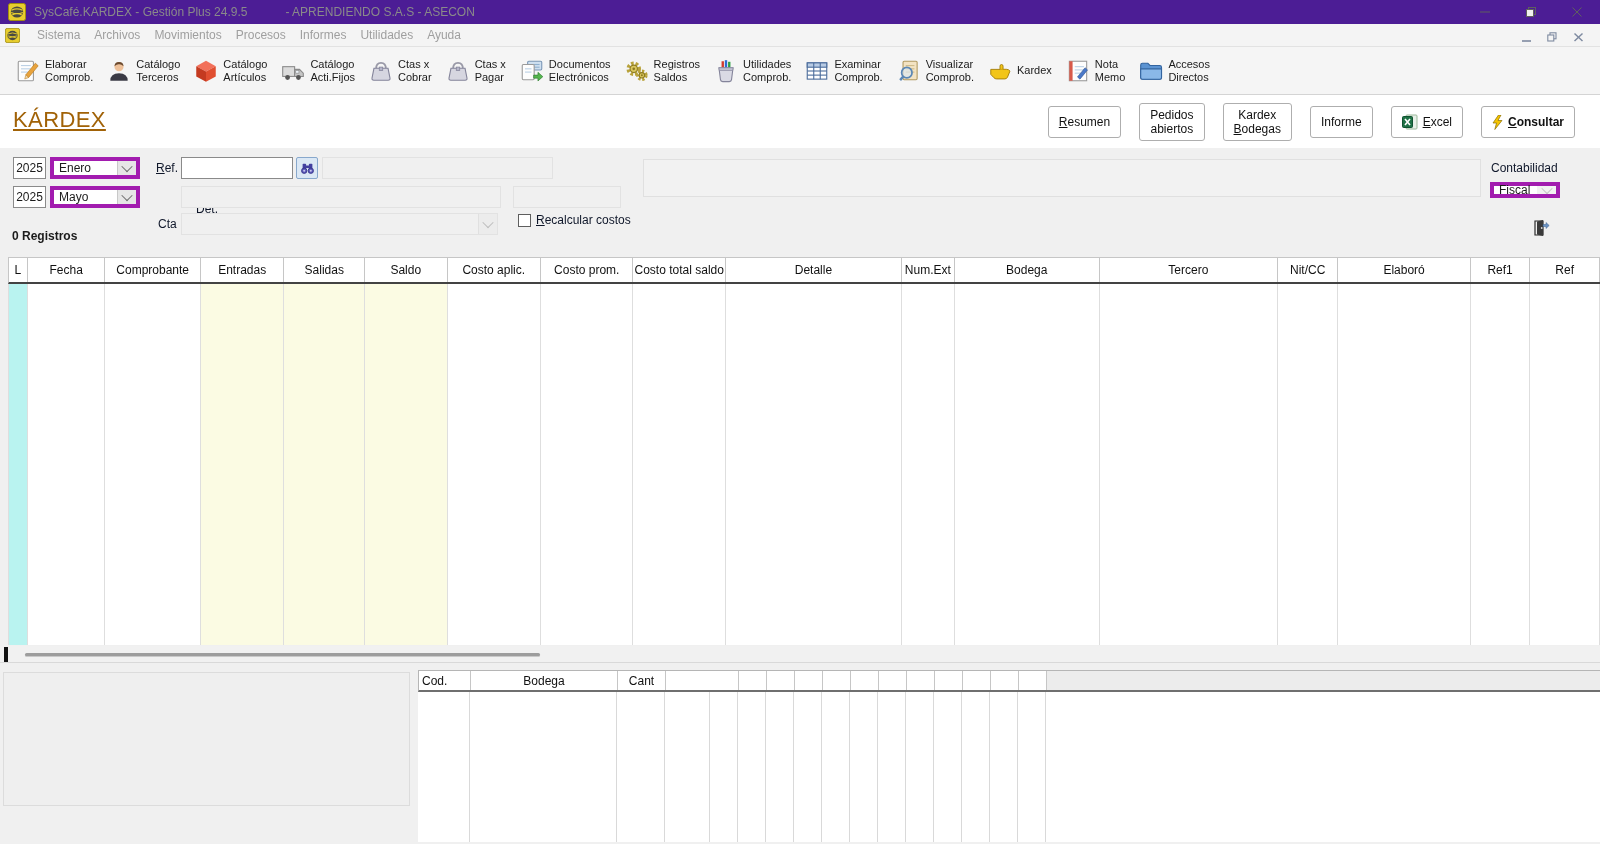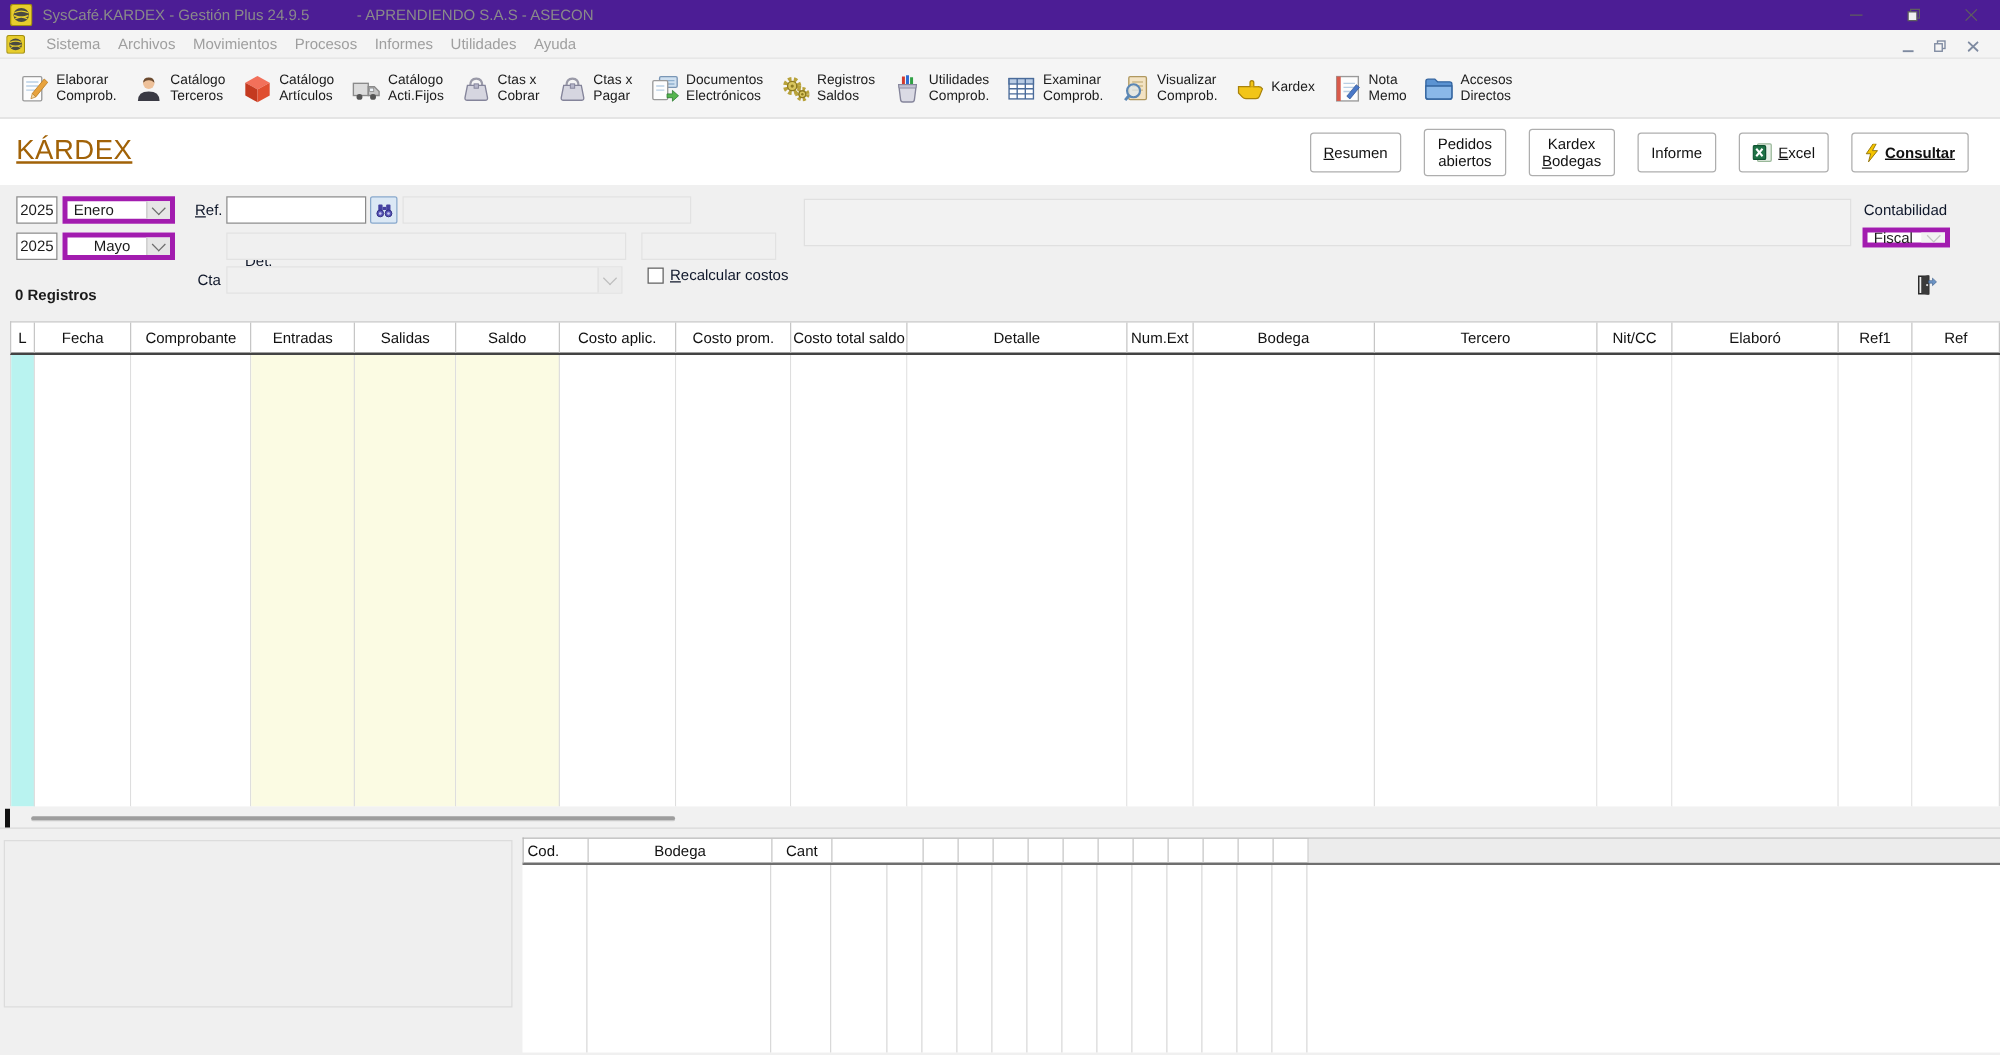--- a/index.html
+++ b/index.html
@@ -408,21 +408,21 @@
       <button class="btn btn-row" style="flex-direction:row;">
         <span>
           <svg width="16" height="16" viewBox="0 0 16 16">
               <rect x="4" y="1" width="11" height="14" rx="1" fill="#e8f0e8" stroke="#9ab89a"></rect>
               <rect x="0.5" y="2.5" width="10" height="11" rx="1" fill="#1f7246" stroke="#0f5230"></rect>
               <path d="M3 5 l5 6 M8 5 l-5 6" stroke="#fff" stroke-width="1.6"></path>
             </svg>
         </span>
         <span class="ak">Excel</span>
       </button>
-      <button class="btn btn-row" style="flex-direction:row;text-decoration:underline;">
+      <button class="btn btn-row" style="flex-direction:row;">
         <span>
           <svg width="11" height="15" viewBox="0 0 11 15">
               <polygon points="6.5,0 1,8 4.5,8 2.8,14.5 10,5.5 6,5.5 9,0" fill="#f5c400" stroke="#8a6d00" stroke-width="0.7"></polygon>
             </svg>
         </span>
         <span class="bold ak">Consultar</span>
       </button>
     </div>
   </div>
 
@@ -456,21 +456,21 @@
 
     <div class="fld label" style="left:1491px; top:13px; width:95px;">Contabilidad</div>
     <div class="fld combo" style="left:1490px; top:34px; width:70px; height:16px;">
       <span class="val">Fiscal</span>
       <span class="arrow" style="background:#f2f2f2; border-left:none;">
           <span class="chev" style="border-color:#c4c4c4;"></span>
         </span>
     </div>
 
     <div class="fld tbox" style="left:13px; top:38px; width:33px; height:22px; justify-content:center;">2025</div>
-    <div class="fld combo" style="left:50px; top:38px; width:90px; height:22px;padding-left:16px;">
+    <div class="fld combo" style="left:50px; top:38px; width:90px; height:22px;">
       <span class="val">Mayo</span>
       <span class="arrow">
           <span class="chev"></span>
         </span>
     </div>
     <div class="fld label" style="left:156px; top:54px;margin-left:40px;">Det.</div>
     <div class="fld tbox dis" style="left:181px; top:38px; width:320px; height:22px;"></div>
     <div class="fld tbox dis" style="left:513px; top:38px; width:108px; height:22px;"></div>
 
     <div class="fld label" style="left:158px; top:69px;">Cta</div>

